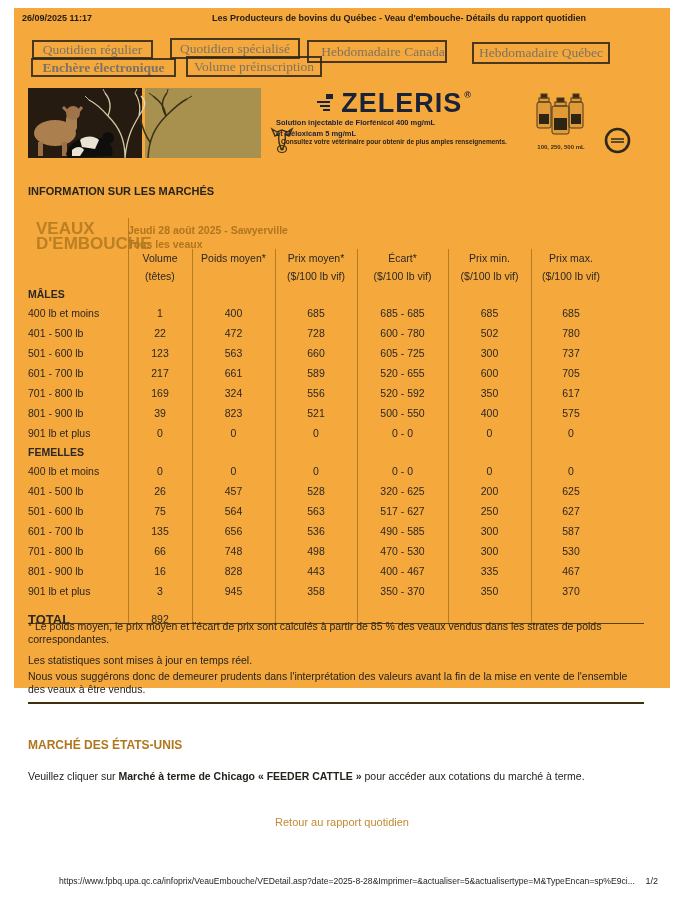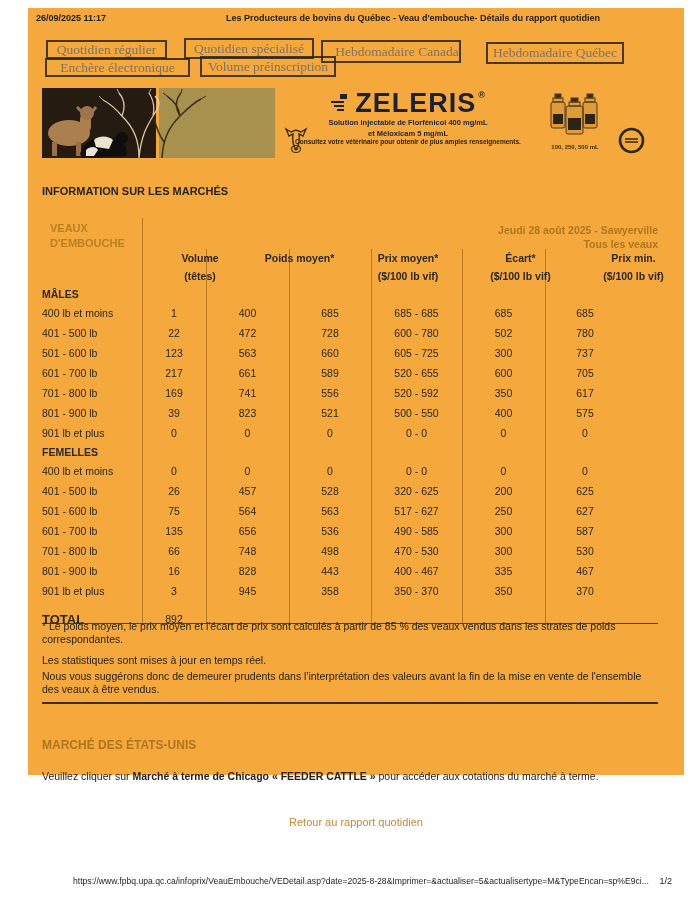--- a/index.html
+++ b/index.html
@@ -1,40 +1,40 @@
 <!DOCTYPE html>
 <html><head>
 <meta charset="utf-8">
 <style>
   html,body{margin:0;padding:0;}
   body{width:700px;height:906px;background:#ffffff;position:relative;overflow:hidden;
        font-family:"Liberation Sans", sans-serif;color:#262420;}
-  .page{position:absolute;left:28px;top:8px;width:656px;height:767px;background:#F5A83C;}
+  .page{position:absolute;left:14px;top:8px;width:656px;height:680px;background:#F5A83C;}
 
   
   .ts{position:absolute;left:8px;top:5px;font-size:9px;font-weight:bold;color:#201d18;}
   .doctitle{position:absolute;left:170px;top:5px;width:430px;text-align:center;
             font-size:9px;font-weight:bold;color:#201d18;}
 
   
   .navbtn{position:absolute;border:2px solid rgba(42,36,26,.85);background:transparent;
           font-family:"Liberation Serif", serif;font-size:13.5px;color:#7d7365;
           display:flex;align-items:center;justify-content:center;box-sizing:border-box;
           white-space:nowrap;cursor:pointer;}
   .b1{left:18px;top:32px;width:121px;height:19px;}
   .b2{left:156px;top:30px;width:130px;height:21px;}
   .b3{left:293px;top:32px;width:140px;height:23px;padding-left:12px;}
   .b4{left:458px;top:34px;width:138px;height:22px;}
-  .b5{left:17px;top:50px;width:145px;height:19px;}
+  .b5{left:17px;top:50px;width:145px;height:19px;font-weight:bold;}
   .b6{left:172px;top:48px;width:136px;height:21px;}
 
   
   .photo{position:absolute;left:14px;top:80px;width:233px;height:70px;}
   .calf{position:absolute;left:256px;top:118px;}
-  .zeleris{position:absolute;left:262px;top:82px;width:236px;text-align:center;color:#1a2238;}
+  .zeleris{position:absolute;left:262px;top:82px;width:236px;color:#1a2238;}
   .zrow{display:flex;align-items:center;justify-content:center;gap:2px;}
   .zbrand{font-size:27px;font-weight:bold;letter-spacing:1px;line-height:26px;}
   .zreg{font-size:9px;vertical-align:top;position:relative;top:-8px;font-weight:bold;}
   .zsub{font-size:7.5px;font-weight:bold;line-height:9px;margin-top:2px;}
   .zdisc{position:absolute;left:250px;top:130px;width:260px;text-align:center;
          font-size:6.5px;font-weight:bold;color:#2a2416;}
   .bottles{position:absolute;left:521px;top:82px;}
   .formats{position:absolute;left:516px;top:136px;width:62px;text-align:center;
            font-size:6px;font-weight:bold;color:#3a2f16;}
   .ceva{position:absolute;left:590px;top:119px;}
@@ -46,27 +46,27 @@
   
   .tbl{position:absolute;left:14px;top:207px;width:616px;height:409px;font-size:10.5px;}
   .sep{position:absolute;width:1px;background:rgba(122,78,16,.5);}
   .sep.s1{left:100px;top:3px;height:405px;}
   .sep.s2{left:164px;top:34px;height:374px;}
   .sep.s3{left:247px;top:34px;height:374px;}
   .sep.s4{left:329px;top:34px;height:374px;}
   .sep.s5{left:420px;top:34px;height:374px;}
   .sep.s6{left:503px;top:34px;height:374px;}
   .tblline{position:absolute;left:0;top:408px;width:616px;height:1px;background:#5a3f0e;}
-  .vlab{position:absolute;left:8px;top:6px;font-size:11px;font-weight:bold;line-height:15px;color:#bb7f24;}
-  .evt{position:absolute;left:100px;top:8px;width:516px;text-align:right;
+  .vlab{position:absolute;left:8px;top:6px;font-size:17px;font-weight:bold;line-height:15px;color:#bb7f24;}
+  .evt{position:absolute;left:100px;top:8px;width:516px;text-align:left;
        font-size:10.5px;font-weight:bold;color:#b0761e;line-height:14px;}
   .grid{position:absolute;left:0;top:34px;width:616px;}
   .trow{display:grid;grid-template-columns:100px 64px 83px 82px 91px 83px 80px 1fr;
         align-items:center;height:20px;}
-  .trow.hdr{height:18px;font-weight:bold;gap:26px;}
+  .trow.hdr{height:18px;font-weight:normal;}
   .trow .c{text-align:center;color:#2b2824;}
   .trow .c.lab{text-align:left;padding-left:0;}
   .secrow{height:18px;display:flex;align-items:center;font-weight:bold;color:#2b2824;}
   .gaprow{height:8px;}
   .totrow{height:20px;}
   .totrow .c.lab{font-size:13px;font-weight:bold;}
 
   
   .note{position:absolute;left:14px;width:600px;font-size:10.5px;line-height:13px;color:#26231e;}
   .n1{top:612px;}
@@ -250,21 +250,21 @@
           <div class="c">661</div>
           <div class="c">589</div>
           <div class="c">520 - 655</div>
           <div class="c">600</div>
           <div class="c">705</div>
           <div></div>
       </div>
       <div class="trow">
         <div class="c lab">701 - 800 lb</div>
           <div class="c">169</div>
-          <div class="c">741</div>
+          <div class="c">324</div>
           <div class="c">556</div>
           <div class="c">520 - 592</div>
           <div class="c">350</div>
           <div class="c">617</div>
           <div></div>
       </div>
       <div class="trow">
         <div class="c lab">801 - 900 lb</div>
           <div class="c">39</div>
           <div class="c">823</div>

